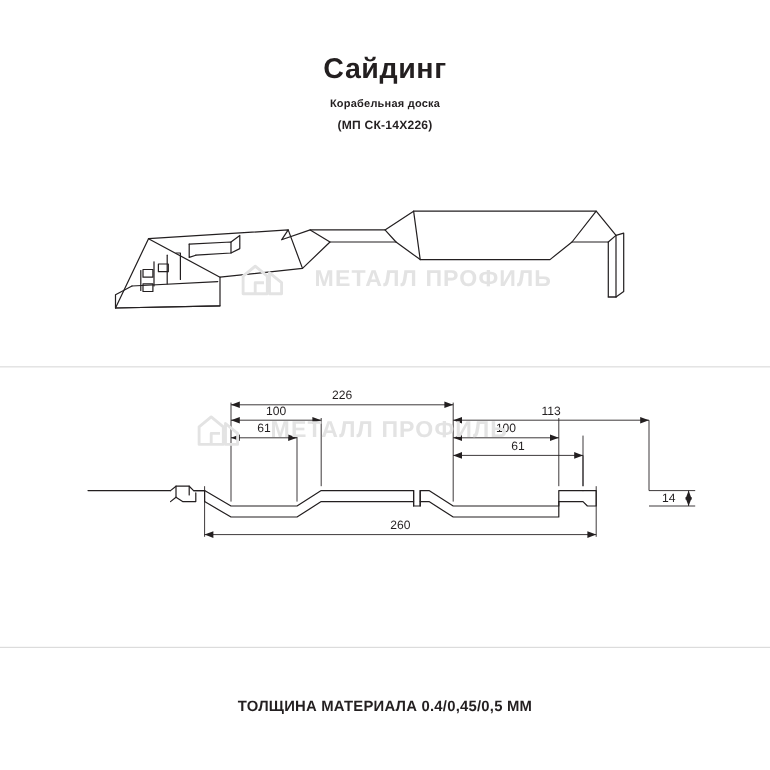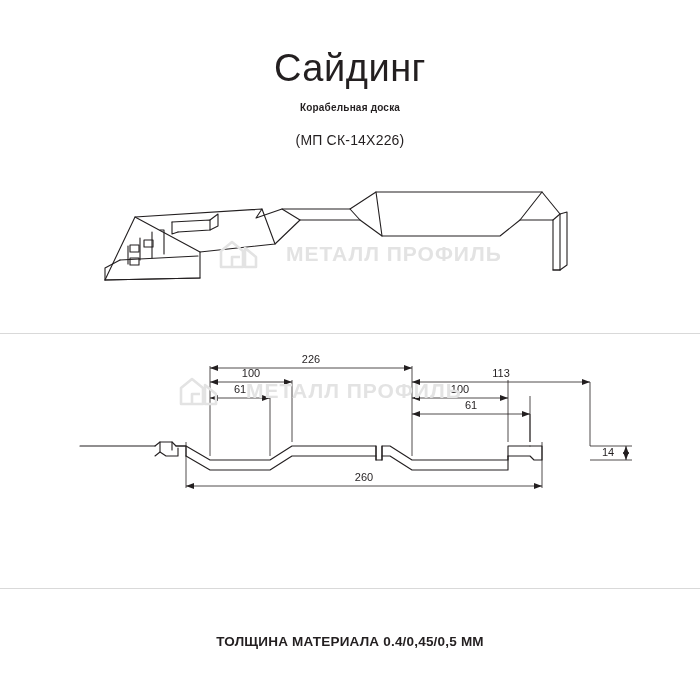--- a/index.html
+++ b/index.html
@@ -23,36 +23,37 @@
 
   
   .header {
     position: absolute;
     top: 48px;
     left: 0;
     width: 700px;
     text-align: center;
   }
   .title {
-    font-size: 38px;
-    font-weight: normal;
+    font-size: 26px;
+    font-weight: bold;
     letter-spacing: 0.5px;
     line-height: 1.1;
     margin: 0;
   }
   .subtitle {
     font-size: 10px;
     font-weight: bold;
     margin-top: 12px;
     letter-spacing: 0.2px;
   }
   .code {
-    font-size: 14px;
-    margin-top: 19px;
+    font-size: 11px;
+    margin-top: 8px;
     letter-spacing: 0.2px;
+    font-weight: bold;
   }
 
   
   .iso-wrap {
     position: absolute;
     top: 170px;
     left: 60px;
     width: 590px;
     height: 160px;
   }

